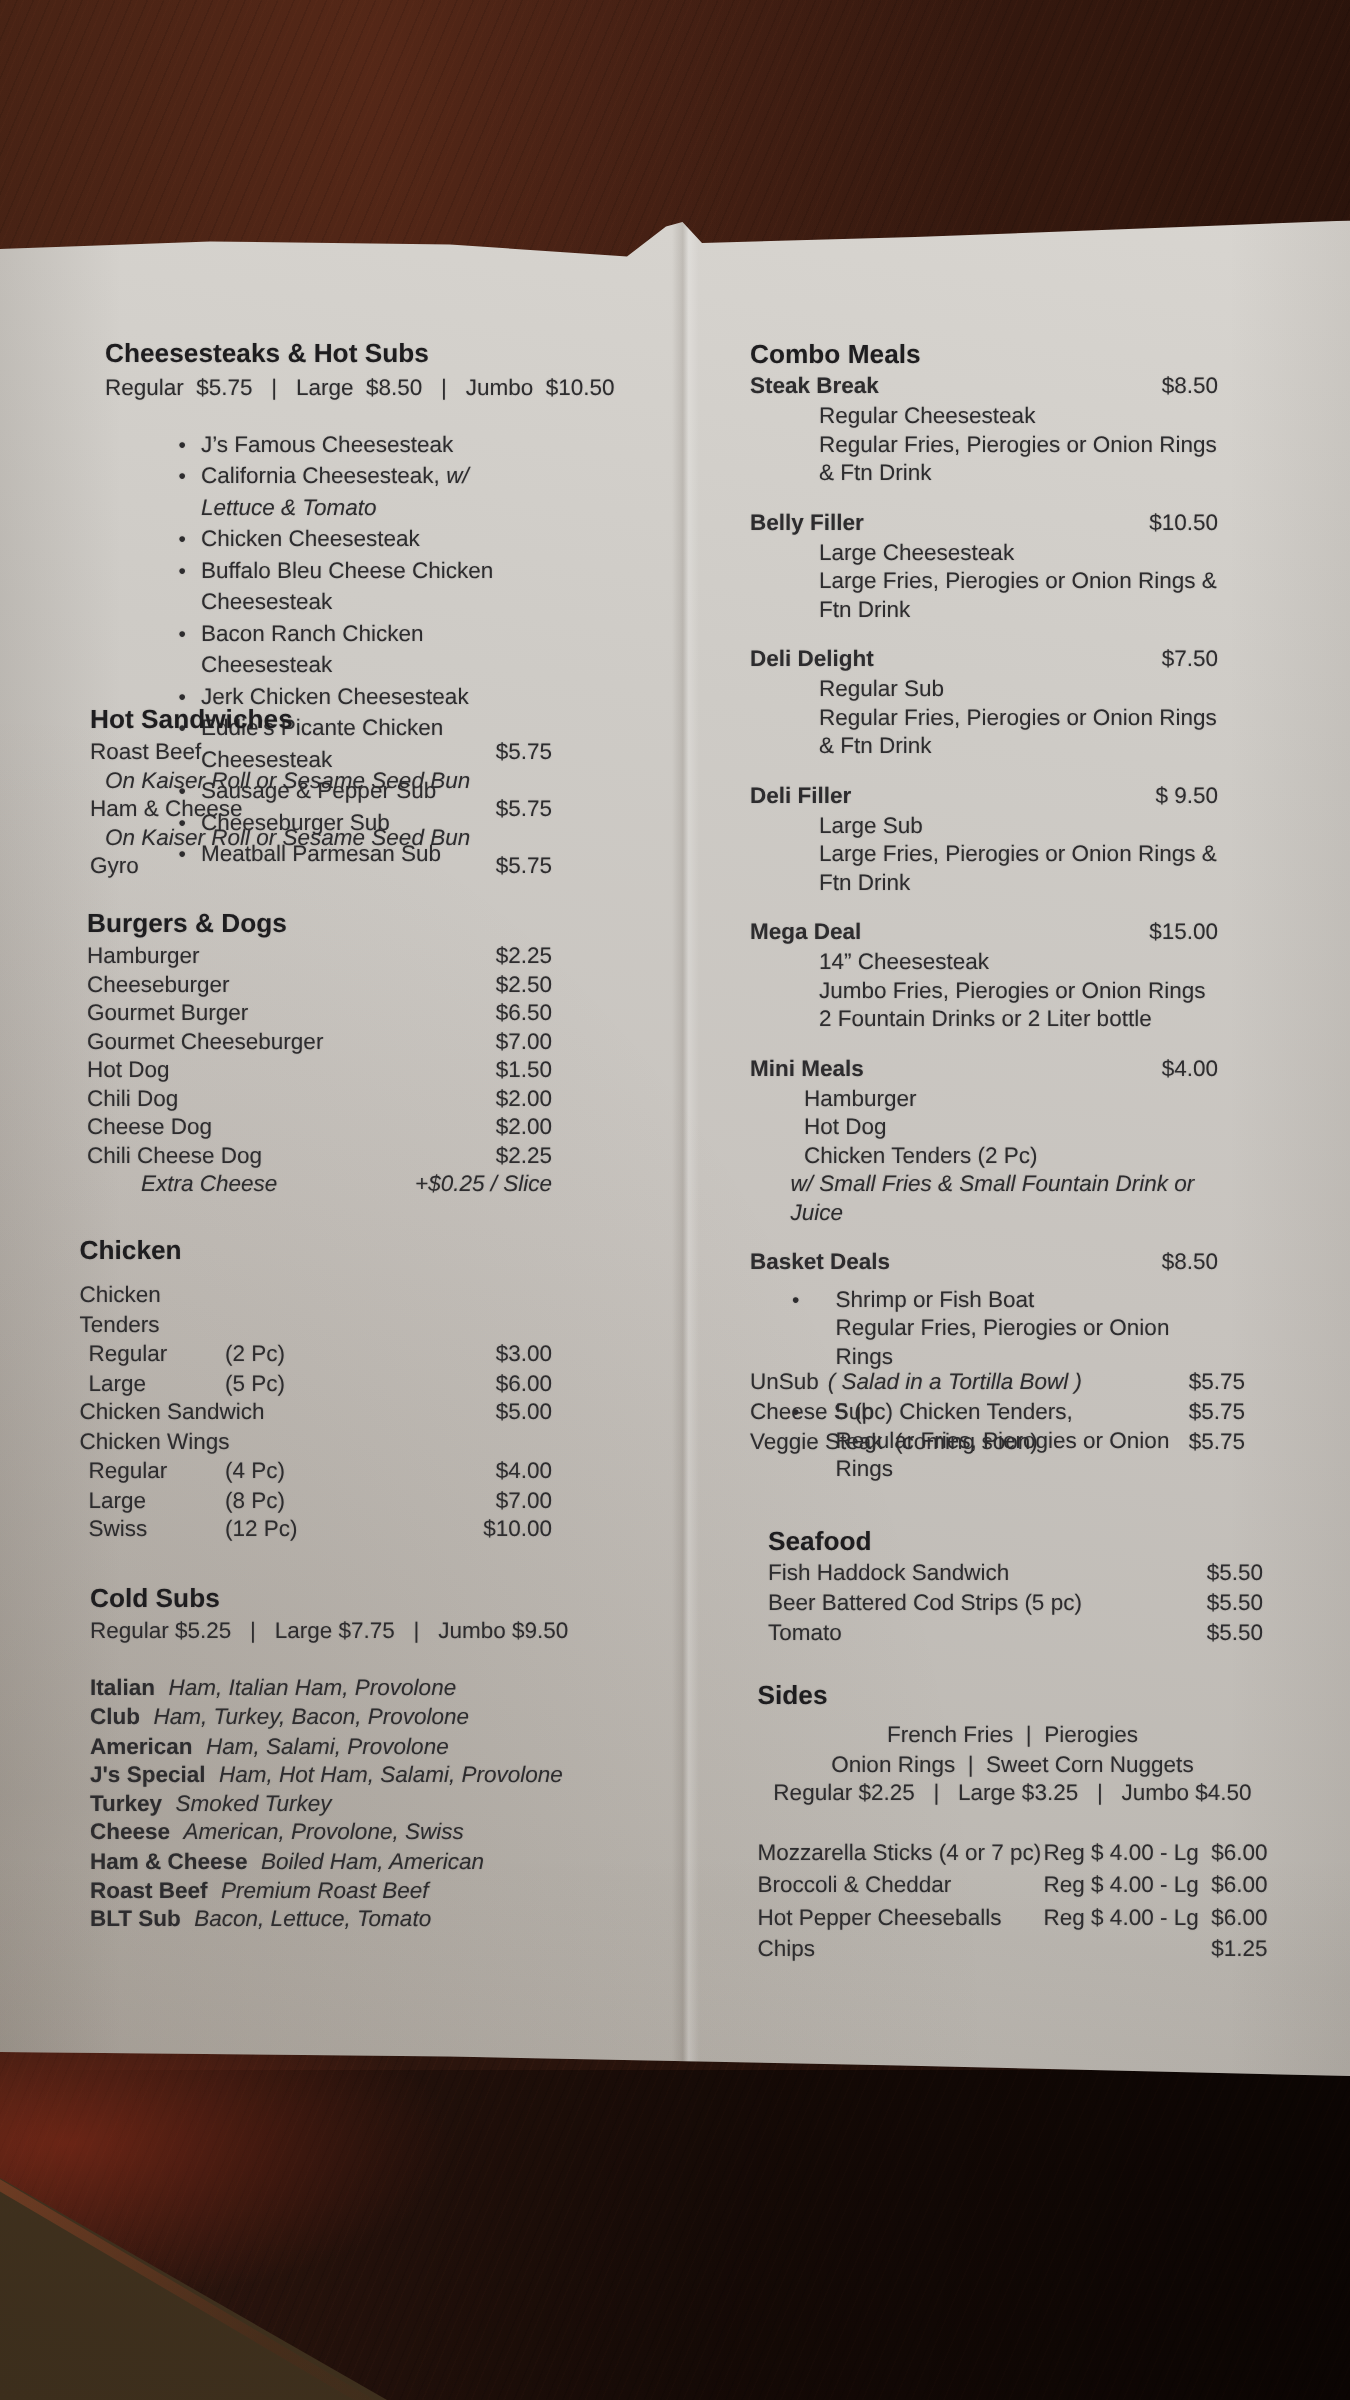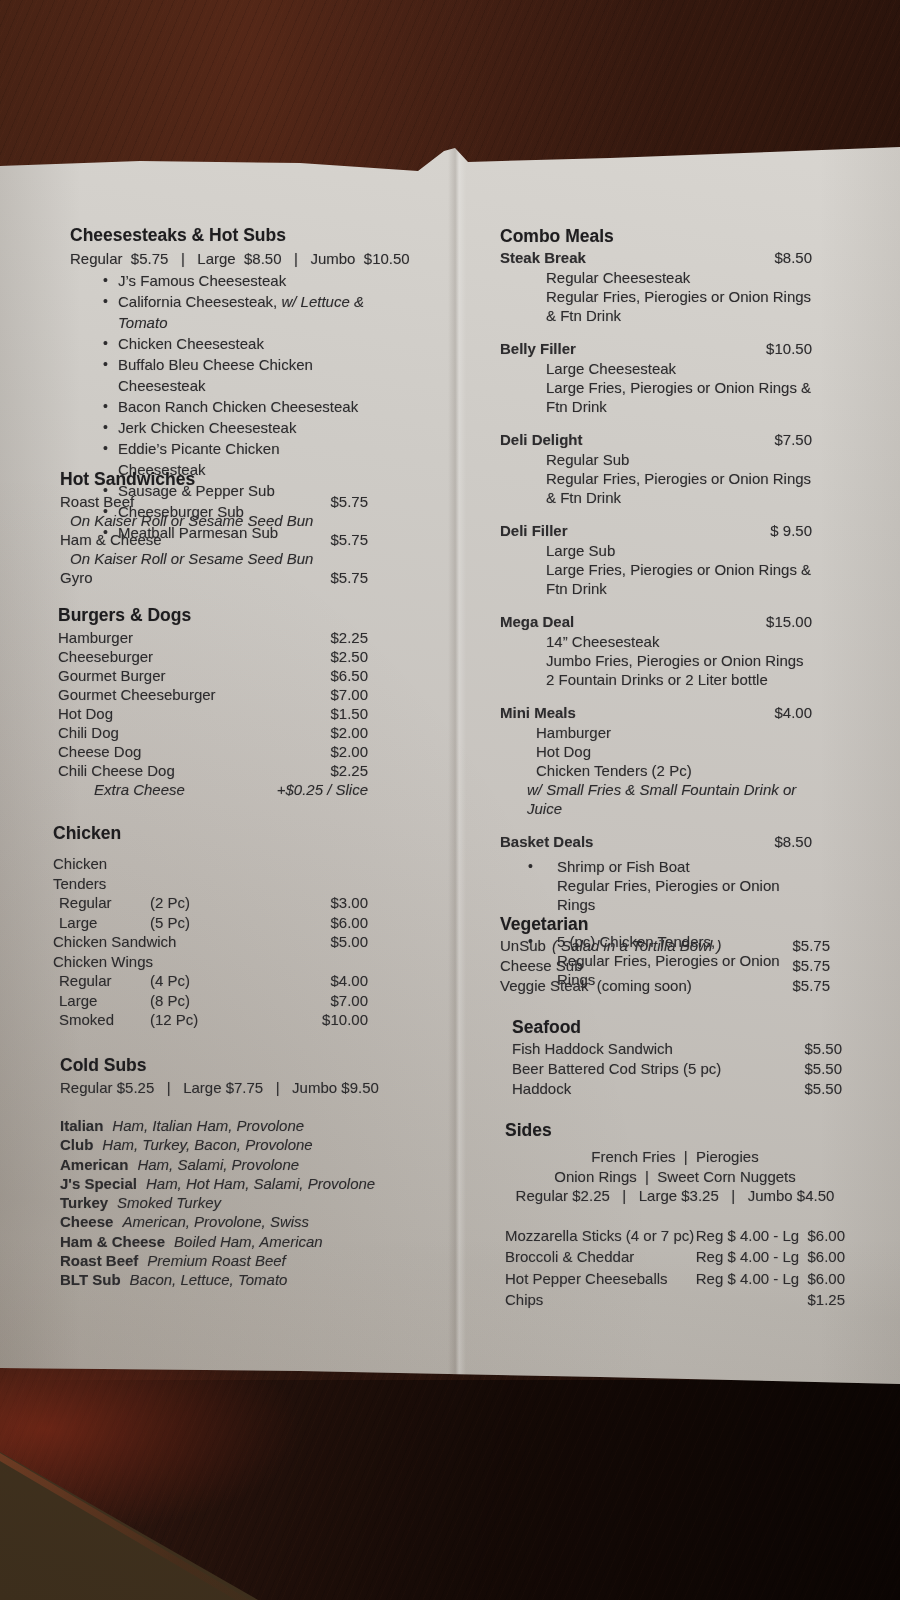--- a/index.html
+++ b/index.html
@@ -57,21 +57,21 @@
   .s3{top:462px;left:6px;width:310px;}
   .s4{top:680px;left:1px;width:315px;}
   .s5{top:912px;left:-4px;width:322px;margin-left:12px;}
   .r1{top:84px;left:0;width:312px;}
   .r2{top:772px;left:0;width:330px;}
   .r3{top:875px;left:12px;width:330px;}
   .r4{top:978px;left:5px;width:340px;}
 
   .sizes{line-height:22px;white-space:pre;}
   .s5 .sizes{line-height:20px;}
-  .blist{list-style:none;margin:0;padding:0;}
+  .blist{list-style:none;margin:16px;padding:0;}
   .blist li{line-height:21px;padding-left:48px;position:relative;}
   .blist li::before{content:"\2022";position:absolute;left:33px;font-size:14px;}
   .row{display:flex;line-height:19px;}
   .nm{flex:1;}
   .pr{white-space:pre;text-align:right;}
   .subline{line-height:19px;padding-left:10px;}
   .it{font-style:italic;}
   .b{font-weight:700;}
   .xtra{padding-left:36px;}
   .s4 h2{margin-bottom:8px;}
@@ -224,21 +224,21 @@
             <span class="cn">Regular</span>
             <span class="cq">(4 Pc)</span>
             <span class="pr">$4.00</span>
           </div>
         <div class="row ind">
             <span class="cn">Large</span>
             <span class="cq">(8 Pc)</span>
             <span class="pr">$7.00</span>
           </div>
         <div class="row ind">
-            <span class="cn">Smoked</span>
+            <span class="cn">Swiss</span>
             <span class="cq">(12 Pc)</span>
             <span class="pr">$10.00</span>
           </div>
       </section>
 
       <section class="sec s5">
         <h2>Cold Subs</h2>
         <div class="sizes">Regular $5.25   |   Large $7.75   |   Jumbo $9.50</div>
         <ul class="cs">
           <li><span class="b">Italian</span><span class="it desc">Ham, Italian Ham, Provolone</span></li>
@@ -322,21 +322,20 @@
             <div class="l">Regular Fries, Pierogies or Onion Rings</div>
           </div>
           <div class="bk">
             <div class="l">5 (pc) Chicken Tenders,</div>
             <div class="l">Regular Fries, Pierogies or Onion Rings</div>
           </div>
         </div>
       </section>
 
       <section class="sec r2">
-        <h2>Vegetarian</h2>
         <div class="row">
             <span class="nm"><span>UnSub</span><span class="note">( Salad in a Tortilla Bowl )</span></span>
             <span class="pr">$5.75</span>
           </div>
         <div class="row">
             <span class="nm">Cheese Sub</span>
             <span class="pr">$5.75</span>
           </div>
         <div class="row">
             <span class="nm pre">Veggie Steak  (coming soon)</span>
@@ -348,21 +347,21 @@
         <h2>Seafood</h2>
         <div class="row">
             <span class="nm">Fish Haddock Sandwich</span>
             <span class="pr">$5.50</span>
           </div>
         <div class="row">
             <span class="nm">Beer Battered Cod Strips (5 pc)</span>
             <span class="pr">$5.50</span>
           </div>
         <div class="row">
-            <span class="nm">Haddock</span>
+            <span class="nm">Tomato</span>
             <span class="pr">$5.50</span>
           </div>
       </section>
 
       <section class="sec r4">
         <h2>Sides</h2>
         <div class="cwrap">
           <div class="center pre">French Fries  |  Pierogies</div>
           <div class="center pre">Onion Rings  |  Sweet Corn Nuggets</div>
           <div class="center pre">Regular $2.25   |   Large $3.25   |   Jumbo $4.50</div>

